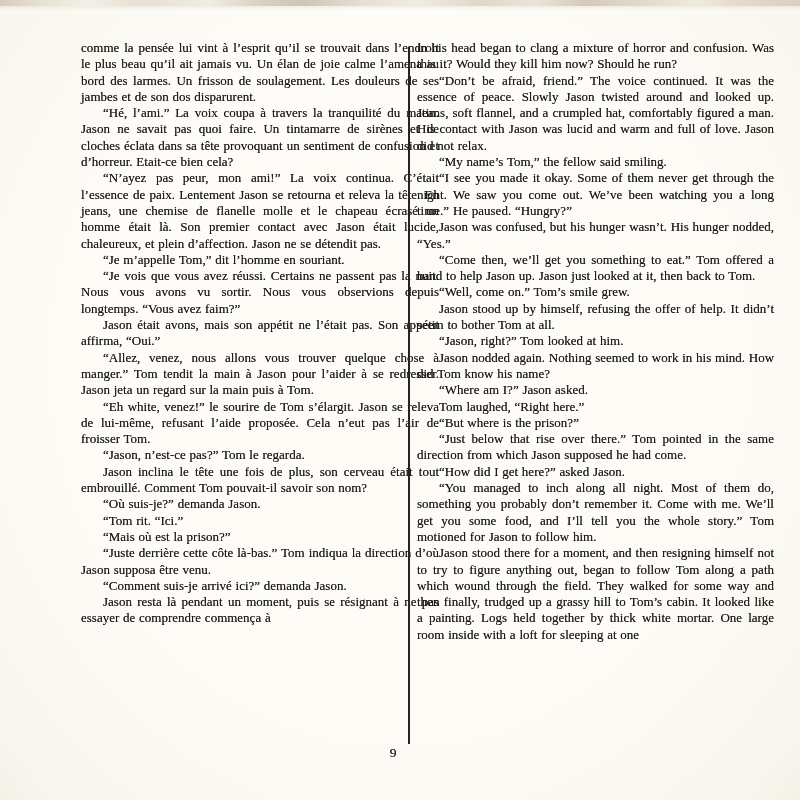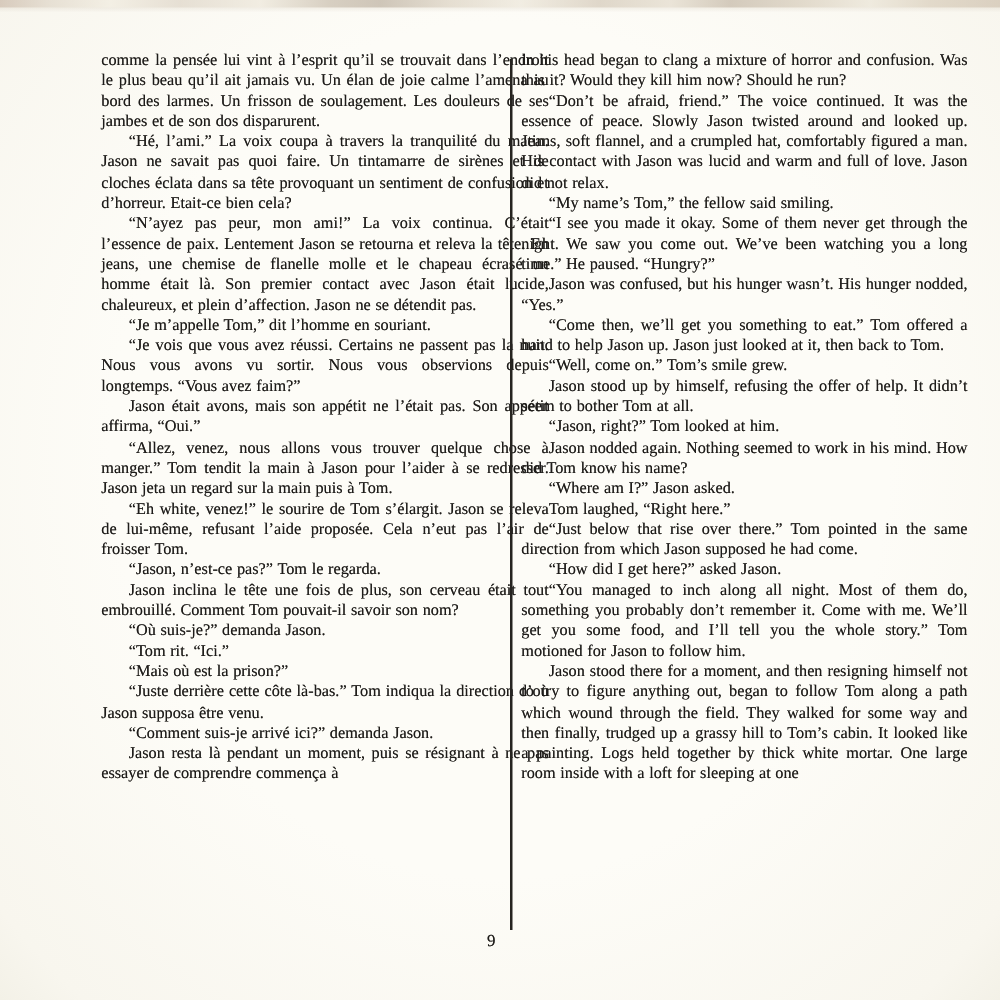--- a/index.html
+++ b/index.html
@@ -109,20 +109,21 @@
       <p>“My name’s Tom,” the fellow said smiling.</p>
       <p>“I see you made it okay. Some of them never get through the night. We saw you come out. We’ve been watching you a long time.” He paused. “Hungry?”</p>
       <p>Jason was confused, but his hunger wasn’t. His hunger nodded, “Yes.”</p>
       <p>“Come then, we’ll get you something to eat.” Tom offered a hand to help Jason up. Jason just looked at it, then back to Tom.</p>
       <p>“Well, come on.” Tom’s smile grew.</p>
       <p>Jason stood up by himself, refusing the offer of help. It didn’t seem to bother Tom at all.</p>
       <p>“Jason, right?” Tom looked at him.</p>
       <p>Jason nodded again. Nothing seemed to work in his mind. How did Tom know his name?</p>
       <p>“Where am I?” Jason asked.</p>
       <p>Tom laughed, “Right here.”</p>
+      <p>“But where is the prison?”</p>
       <p>“Just below that rise over there.” Tom pointed in the same direction from which Jason supposed he had come.</p>
       <p>“How did I get here?” asked Jason.</p>
       <p>“You managed to inch along all night. Most of them do, something you probably don’t remember it. Come with me. We’ll get you some food, and I’ll tell you the whole story.” Tom motioned for Jason to follow him.</p>
       <p>Jason stood there for a moment, and then resigning himself not to try to figure anything out, began to follow Tom along a path which wound through the field. They walked for some way and then finally, trudged up a grassy hill to Tom’s cabin. It looked like a painting. Logs held together by thick white mortar. One large room inside with a loft for sleeping at one</p>
     </div>
 
   <div class="page-number">9</div>
 </div>
 
 </body></html>

